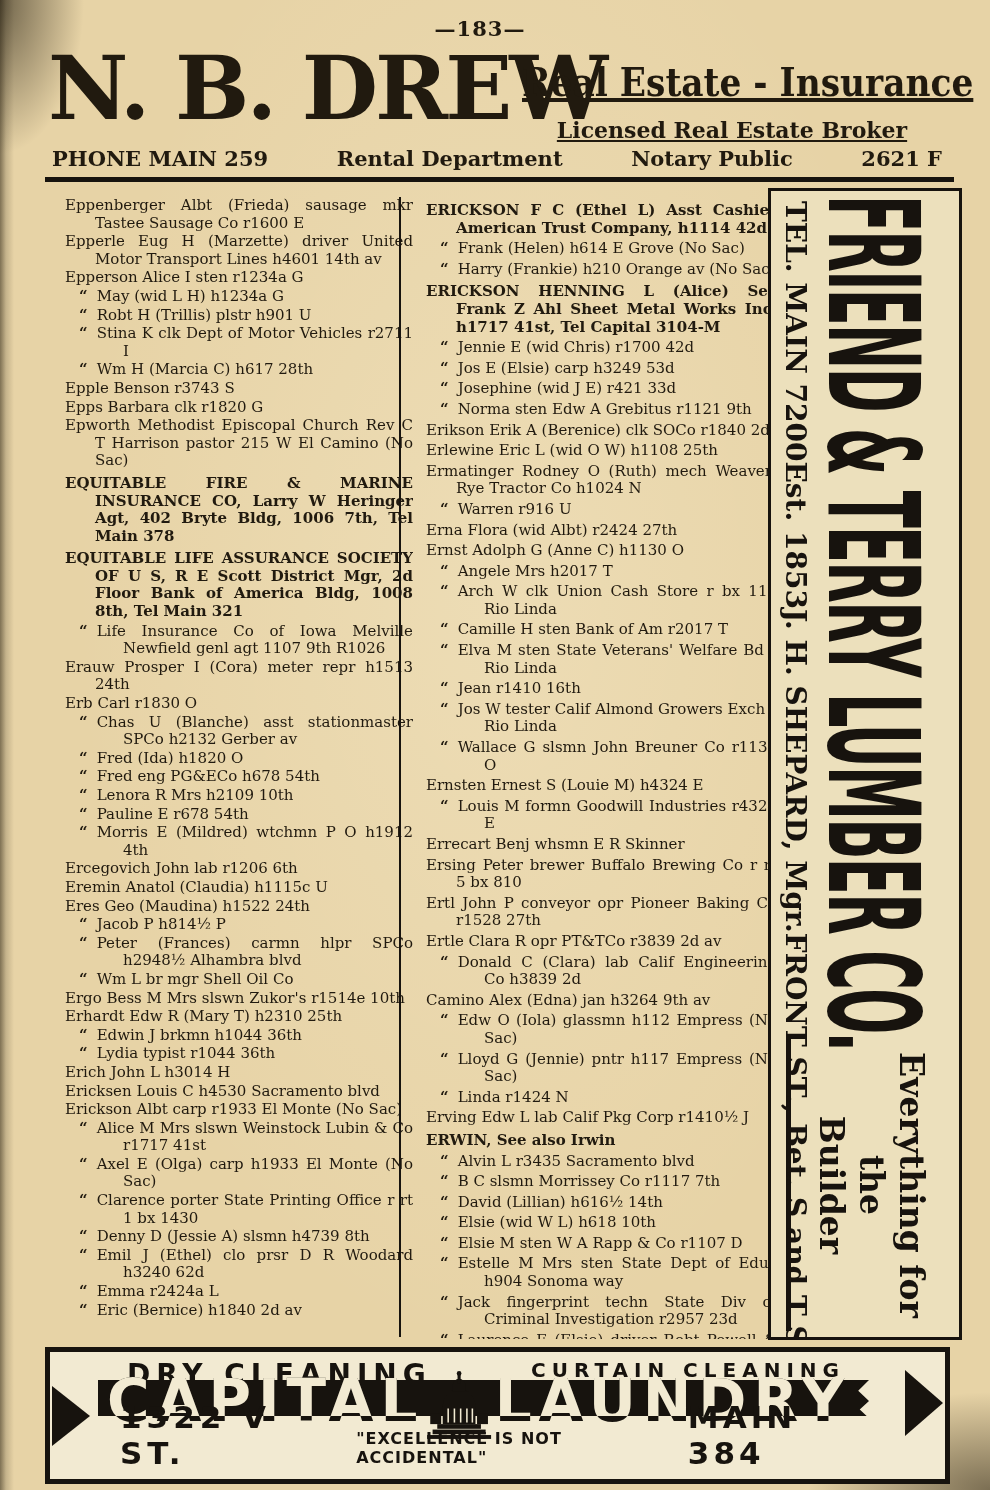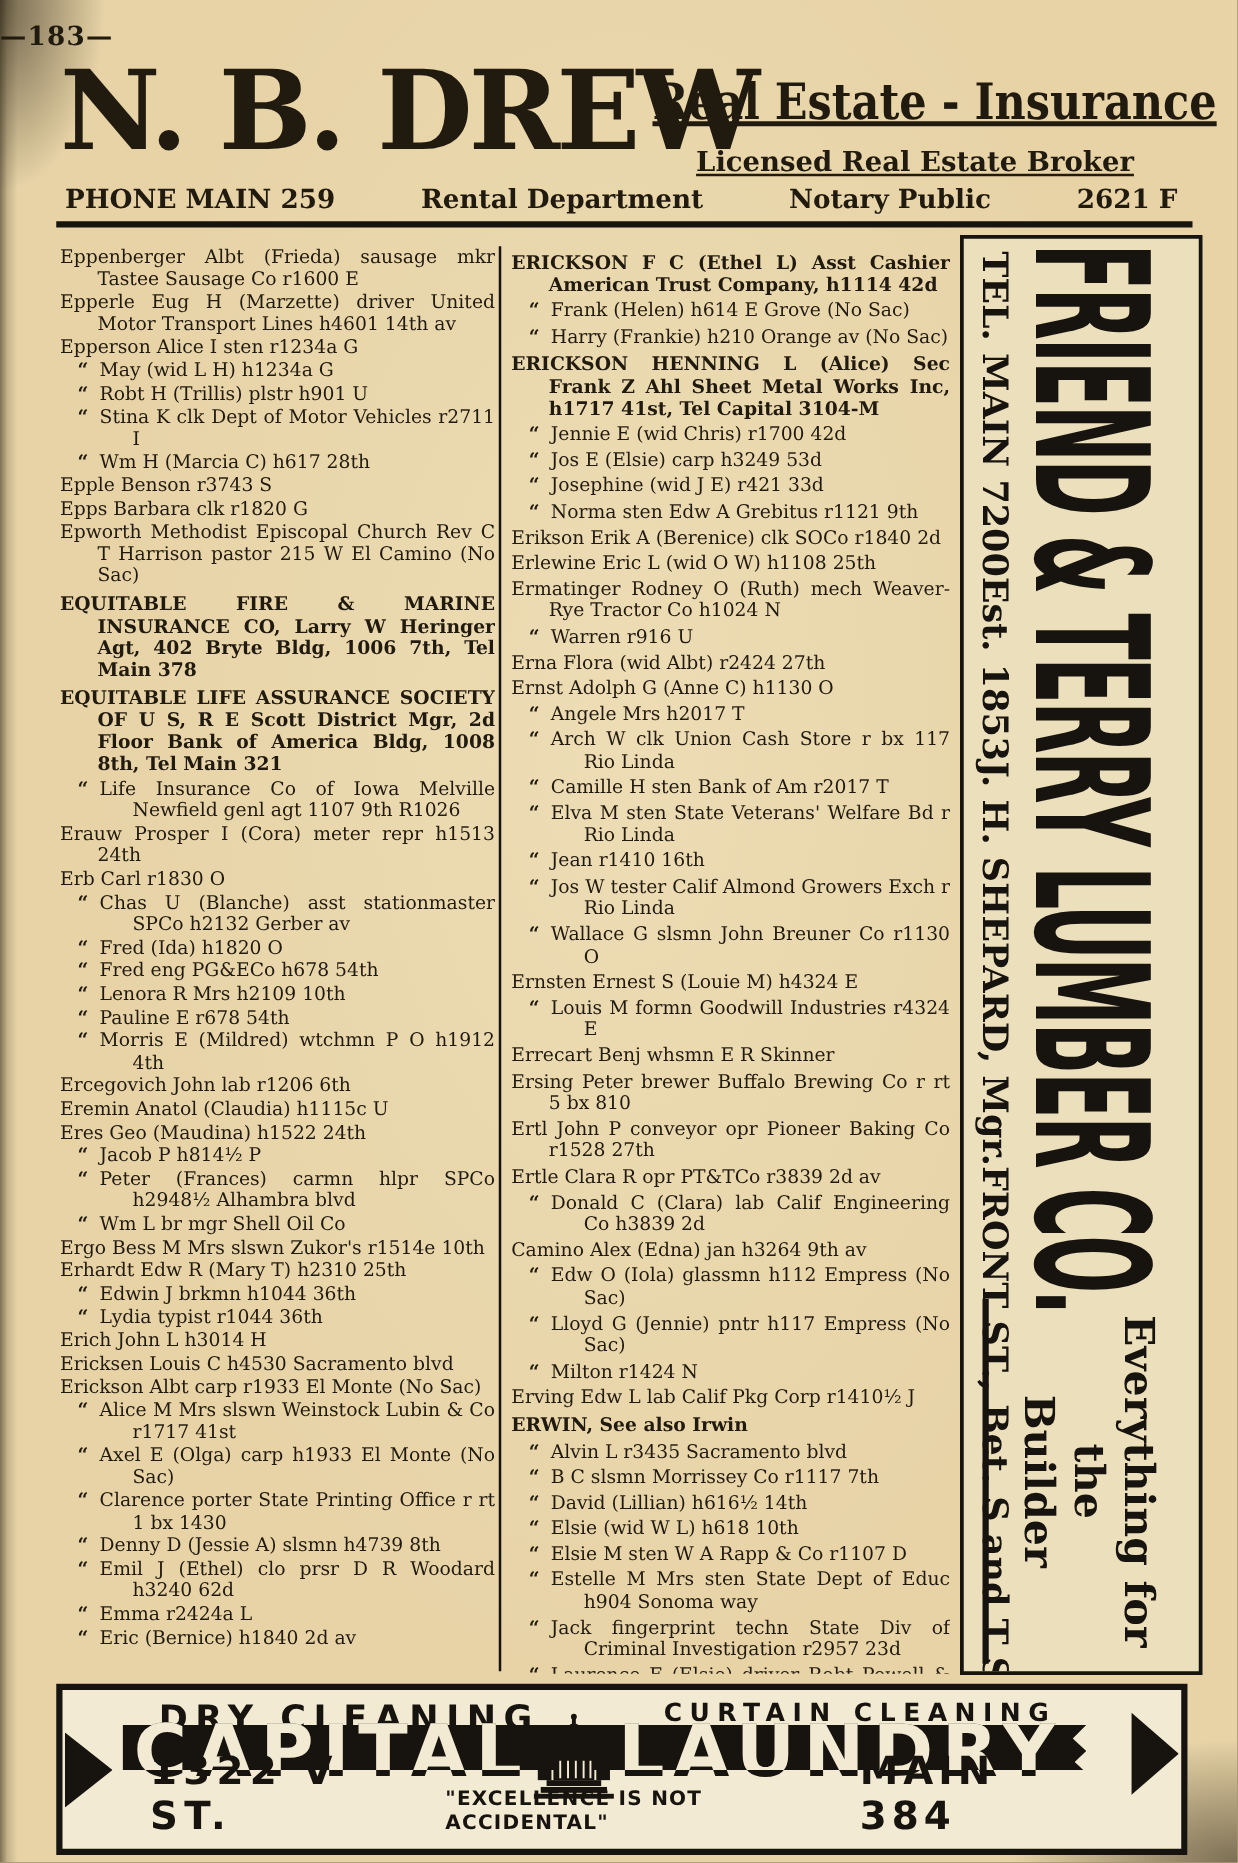--- a/index.html
+++ b/index.html
@@ -7,34 +7,34 @@
     position:relative;width:990px;height:1490px;overflow:hidden;
     background:
       radial-gradient(ellipse at 50% 40%, rgba(255,248,225,.25), rgba(0,0,0,0) 60%),
       radial-gradient(ellipse 260px 140px at 100% 100%, rgba(35,28,15,.55), rgba(0,0,0,0) 70%),
       radial-gradient(ellipse 120px 220px at 0% 0%, rgba(30,24,12,.6), rgba(0,0,0,0) 70%),
       linear-gradient(90deg, rgba(40,32,16,.55) 0px, rgba(40,32,16,.18) 6px, rgba(0,0,0,0) 14px),
       #e7d3a6;
     font-family:"DejaVu Serif", serif;color:#211a0f;
   }
   
-  .pageno{position:absolute;top:16px;left:0;right:30px;
+  .pageno{position:absolute;top:16px;left:0;right:30px;text-align:center;
     font-size:21px;font-weight:bold;letter-spacing:1px;}
   .brand{position:absolute;left:48px;top:44px;font-size:88px;line-height:1;
     font-weight:bold;letter-spacing:-3px;white-space:nowrap;}
   .hdr-right{position:absolute;left:522px;top:58px;width:420px;text-decoration:underline;}
   .hdr-title{font-size:40px;font-weight:bold;white-space:nowrap;
     transform:scaleX(.86);transform-origin:0 0;}
   .hdr-sub{font-size:22px;font-weight:bold;text-align:center;margin-top:12px;}
   .phone-row{position:absolute;left:52px;right:48px;top:146px;display:flex;
     justify-content:space-between;align-items:baseline;font-size:21px;font-weight:bold;}
   .hr-rule{position:absolute;left:45px;right:36px;top:177px;height:5px;background:#17130e;}
   
   .col{position:absolute;top:197px;font-size:15px;line-height:17.6px;
-    text-align:justify;overflow:hidden;height:1142px;}
+    text-align:justify;overflow:hidden;height:1142px;margin-left:17px;}
   #left-col{left:48px;width:348px;}
   #right-col{left:409px;width:351px;}
   .col-divider{position:absolute;left:399px;top:197px;height:1140px;width:2px;background:#17130e;}
   .entry{padding-left:30px;text-indent:-30px;margin:0 0 1px 0;}
   .entry.ditto{padding-left:58px;text-indent:-44px;}
   .entry.bold{font-weight:bold;margin-top:5px;margin-bottom:2px;}
   .dmark{margin-right:9px;font-weight:bold;}
   #right-col .entry{margin-bottom:3px;}
   
   .sidebar{position:absolute;left:768px;top:188px;width:194px;height:1152px;
@@ -162,21 +162,21 @@
       <div class="entry"><span>Ernsten Ernest S (Louie M) h4324 E</span></div>
       <div class="entry ditto"><span class="dmark">“</span><span>Louis M formn Goodwill Industries r4324 E</span></div>
       <div class="entry"><span>Errecart Benj whsmn E R Skinner</span></div>
       <div class="entry"><span>Ersing Peter brewer Buffalo Brewing Co r rt 5 bx 810</span></div>
       <div class="entry"><span>Ertl John P conveyor opr Pioneer Baking Co r1528 27th</span></div>
       <div class="entry"><span>Ertle Clara R opr PT&amp;TCo r3839 2d av</span></div>
       <div class="entry ditto"><span class="dmark">“</span><span>Donald C (Clara) lab Calif Engineering Co h3839 2d</span></div>
       <div class="entry"><span>Camino Alex (Edna) jan h3264 9th av</span></div>
       <div class="entry ditto"><span class="dmark">“</span><span>Edw O (Iola) glassmn h112 Empress (No Sac)</span></div>
       <div class="entry ditto"><span class="dmark">“</span><span>Lloyd G (Jennie) pntr h117 Empress (No Sac)</span></div>
-      <div class="entry ditto"><span class="dmark">“</span><span>Milton r1424 N</span></div>
+      <div class="entry ditto"><span class="dmark">“</span><span>Linda r1424 N</span></div>
       <div class="entry"><span>Erving Edw L lab Calif Pkg Corp r1410½ J</span></div>
       <div class="entry bold"><span>ERWIN, See also Irwin</span></div>
       <div class="entry ditto"><span class="dmark">“</span><span>Alvin L r3435 Sacramento blvd</span></div>
       <div class="entry ditto"><span class="dmark">“</span><span>B C slsmn Morrissey Co r1117 7th</span></div>
       <div class="entry ditto"><span class="dmark">“</span><span>David (Lillian) h616½ 14th</span></div>
       <div class="entry ditto"><span class="dmark">“</span><span>Elsie (wid W L) h618 10th</span></div>
       <div class="entry ditto"><span class="dmark">“</span><span>Elsie M sten W A Rapp &amp; Co r1107 D</span></div>
       <div class="entry ditto"><span class="dmark">“</span><span>Estelle M Mrs sten State Dept of Educ h904 Sonoma way</span></div>
       <div class="entry ditto"><span class="dmark">“</span><span>Jack fingerprint techn State Div of Criminal Investigation r2957 23d</span></div>
       <div class="entry ditto"><span class="dmark">“</span><span>Laurence E (Elsie) driver Robt Powell &amp; Co h1107 D</span></div>

